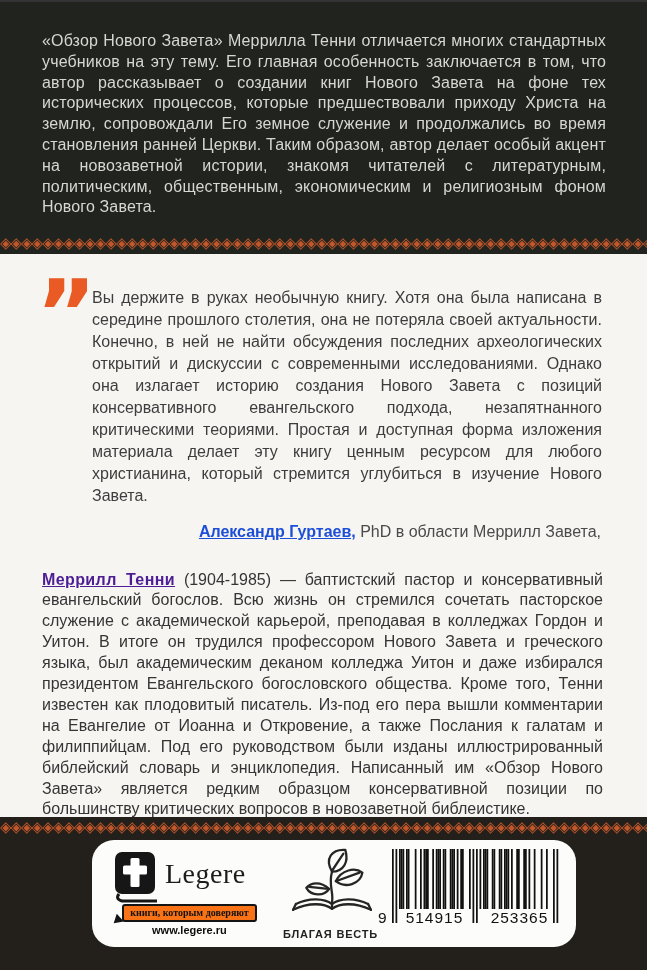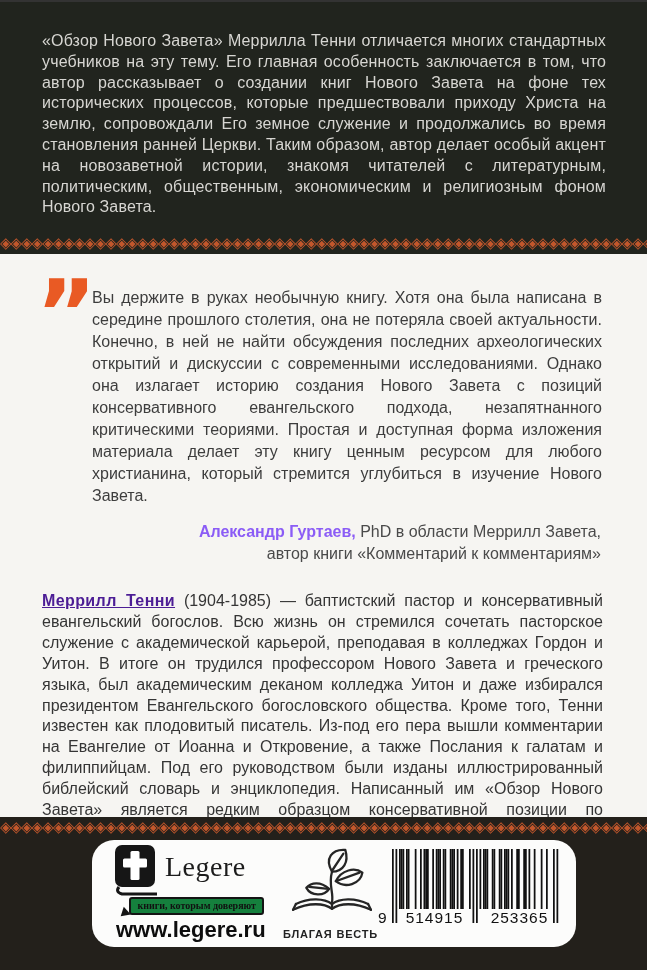--- a/index.html
+++ b/index.html
@@ -35,56 +35,56 @@
     font-weight:bold; font-size:92px; line-height:56px;
   }
   .quote-text {
     flex:1; font-size:16px; line-height:22px; color:#3d3d3d;
     text-align:justify;
   }
   .attribution {
     text-align:right; padding-right:46px; margin-top:14px;
     font-size:16px; line-height:21.5px; color:#4a4a4a;
   }
-  .attribution .name { font-weight:bold; color:#8b5cf6; }
+  .attribution .name { font-weight:bold; color:#1d4ed8;text-decoration:underline; }
   .bio {
     margin:27px 44px 0 42px; font-size:16px; line-height:20.9px;
     color:#353535; text-align:justify;
   }
   .bio .author { color:#4c1d95; font-weight:bold; letter-spacing:0.4px;text-decoration:underline; }
 
   
   .bottom-section { height:155px; background:#23201b; position:relative; }
   .bottom-section .diamond-row { top:3px; }
   .pill {
     position:absolute; left:92px; top:23px; width:484px; height:107px;
     background:#fcfcfb; border-radius:22px;
     display:flex; align-items:center; justify-content:space-between;
     padding:0 12px 0 14px;
   }
 
-  .legere { width:158px; text-align:right; }
+  .legere { width:158px; text-align:center; }
   .legere-top { display:flex; align-items:center; gap:7px; margin-left:8px; height:50px; }
   .legere-name {
     font-family:"Liberation Serif", serif; font-size:28px; color:#1c1c1c;
     letter-spacing:0.5px; margin-top:-6px;
   }
   .legere-banner {
     display:inline-block; position:relative; margin:1px 0 2px 10px;
-    border:2px solid #141414; border-radius:3px; background:#15803d;
+    border:2px solid #141414; border-radius:3px; background:#f97316;
     font-family:"Liberation Serif", serif; font-size:10px; font-weight:bold;
     color:#111; padding:1px 6px 2px; white-space:nowrap;
   }
   .banner-arrow {
     position:absolute; left:-9px; bottom:-5px;
     width:0; height:0; border-left:9px solid #141414;
     border-top:5px solid transparent; border-bottom:5px solid transparent;
     transform:rotate(18deg);
   }
-  .legere-url { font-weight:bold; font-size:22px; color:#0d0d0d; margin-left:10px; }
+  .legere-url { font-weight:bold; font-size:11px; color:#0d0d0d; margin-left:10px; }
 
   .bv { width:116px; text-align:right; }
   .bv-name { font-size:11px; font-weight:bold; color:#222; letter-spacing:0.8px; margin-top:1px; }
 
   .barcode { width:184px; height:94px; position:relative; margin-right:2px; }
   .barcode-digits {
     position:absolute; left:0; top:62px; width:184px; display:flex;
     font-size:15.5px; color:#111;
   }
   .barcode-digits .b9 { width:14px; text-align:left; }
@@ -100,21 +100,20 @@
     <div class="diamond-row" style="color: rgb(194, 87, 44);">◈◈◈◈◈◈◈◈◈◈◈◈◈◈◈◈◈◈◈◈◈◈◈◈◈◈◈◈◈◈◈◈◈◈◈◈◈◈◈◈◈◈◈◈◈◈◈◈◈◈◈◈◈◈◈◈◈◈◈◈◈◈◈◈◈◈◈◈◈◈</div>
   </section>
 
   <section class="middle-section">
     <div class="quote-row">
       <div class="quote-mark">”</div>
       <p class="quote-text">Вы держите в руках необычную книгу. Хотя она была написана в середине прошлого столетия, она не потеряла своей актуальности. Конечно, в ней не найти обсуждения последних археологических открытий и дискуссии с современными исследованиями. Однако она излагает историю создания Нового Завета с позиций консервативного евангельского подхода, незапятнанного критическими теориями. Простая и доступная форма изложения материала делает эту книгу ценным ресурсом для любого христианина, который стремится углубиться в изучение Нового Завета.</p>
     </div>
     <div class="attribution">
       <span class="name">Александр Гуртаев,</span><span> PhD в области Меррилл Завета,</span><br>
-      <span>автор книги «Комментарий к комментариям»</span>
     </div>
     <p class="bio">
       <span class="author">Меррилл Тенни</span><span> (1904-1985) — баптистский пастор и консервативный евангельский богослов. Всю жизнь он стремился сочетать пасторское служение с академической карьерой, преподавая в колледжах Гордон и Уитон. В итоге он трудился профессором Нового Завета и греческого языка, был академическим деканом колледжа Уитон и даже избирался президентом Евангельского богословского общества. Кроме того, Тенни известен как плодовитый писатель. Из-под его пера вышли комментарии на Евангелие от Иоанна и Откровение, а также Послания к галатам и филиппийцам. Под его руководством были изданы иллюстрированный библейский словарь и энциклопедия. Написанный им «Обзор Нового Завета» является редким образцом консервативной позиции по большинству критических вопросов в новозаветной библеистике.</span>
     </p>
   </section>
 
   <section class="bottom-section">
     <div class="diamond-row" style="color: rgb(194, 87, 44);">◈◈◈◈◈◈◈◈◈◈◈◈◈◈◈◈◈◈◈◈◈◈◈◈◈◈◈◈◈◈◈◈◈◈◈◈◈◈◈◈◈◈◈◈◈◈◈◈◈◈◈◈◈◈◈◈◈◈◈◈◈◈◈◈◈◈◈◈◈◈</div>
 
     <div class="pill">

